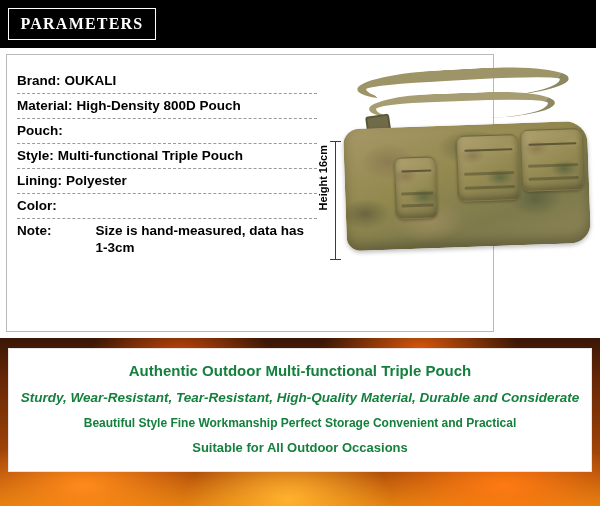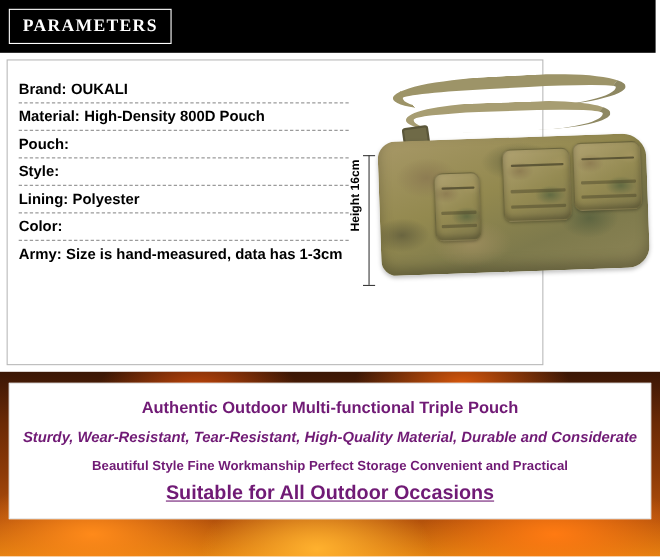--- a/index.html
+++ b/index.html
@@ -60,21 +60,21 @@
     padding: 3px 0 4px 0;
     border-bottom: 1px dashed #9b9b9b;
     font-size: 13.5px;
     font-weight: bold;
     color: #000000;
     line-height: 17px;
   }
   .spec-row:last-child { border-bottom: none; }
   .spec-label { white-space: nowrap; margin-right: 4px; }
   .spec-value { font-weight: bold; }
-  .spec-row.note .spec-value { font-weight: bold; }
+  .spec-row.note .spec-value { font-weight: bold; margin-left: 40px; }
   .note-sub {
     display: block;
     font-size: 12.5px;
     font-weight: bold;
     padding-left: 18px;
   }
 
   
   .product-area {
     position: absolute;
@@ -209,30 +209,30 @@
     width: 584px; height: 124px;
     background: #ffffff;
     border: 1px solid #e6e6e6;
     display: flex;
     flex-direction: column;
     align-items: center;
     justify-content: flex-start;
     padding-top: 12px;
   }
   .banner-line {
-    color: #701a75;
+    color: #15803d;
     font-weight: bold;
     text-align: center;
     line-height: 20px;
     white-space: nowrap;
   }
   .banner-line.l1 { font-size: 15px; margin-bottom: 7px; }
   .banner-line.l2 { font-size: 13.5px; margin-bottom: 5px; font-style: italic; }
   .banner-line.l3 { font-size: 12px; margin-bottom: 5px; }
-  .banner-line.l4 { font-size: 18px; text-decoration: underline; }
+  .banner-line.l4 { font-size: 13px; }
 </style>
 </head>
 <body>
 
 <div class="page">
 
   <div class="header-bar">
     <div class="header-inner">
       <span class="header-title">PARAMETERS</span>
     </div>
@@ -252,33 +252,34 @@
         <span class="spec-label">Material:</span>
         <span class="spec-value">High-Density 800D Pouch</span>
       </div>
 
       <div class="spec-row">
         <span class="spec-label">Pouch:</span>
       </div>
 
       <div class="spec-row">
         <span class="spec-label">Style:</span>
+        <span class="spec-value">Multi-functional Triple Pouch</span>
       </div>
 
       <div class="spec-row">
         <span class="spec-label">Lining:</span>
         <span class="spec-value">Polyester</span>
       </div>
 
       <div class="spec-row">
         <span class="spec-label">Color:</span>
       </div>
 
       <div class="spec-row note">
-        <span class="spec-label">Army:</span>
+        <span class="spec-label">Note:</span>
         <span class="spec-value">
           <span>Size is hand-measured, data has 1-3cm</span>
         </span>
       </div>
 
     </div>
 
     <div class="product-area">
 
       <div class="arrow-line v-arrow" style="left:22px; top:84px; height:118px;"></div>

